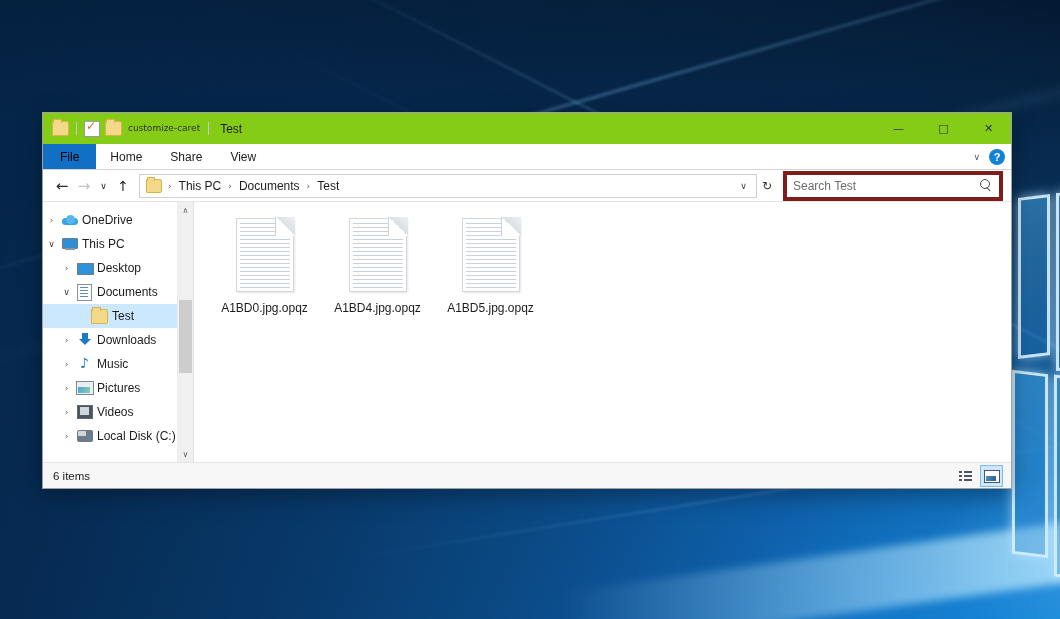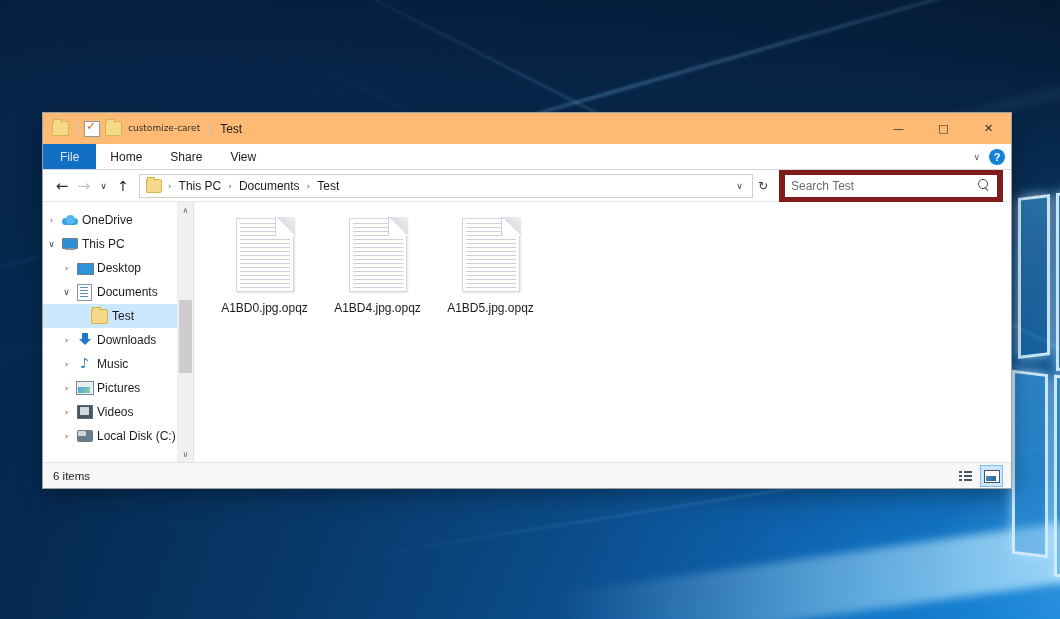--- a/index.html
+++ b/index.html
@@ -75,21 +75,21 @@
     width: 968px; height: 375px;
     background: #ffffff;
     border: 1px solid #a0a0a0;
     box-shadow: 0 6px 22px rgba(0,0,0,0.34);
     display: flex; flex-direction: column;
     overflow: hidden;
   }
 
   
   .titlebar {
-    height: 31px; background: #fdba74;
+    height: 31px; background: #84cc16;
     display: flex; align-items: center;
     position: relative; flex: none; text-align: center;
   }
   .qat { display: flex; align-items: center; gap: 5px; padding-left: 9px; }
   .qat-sep { width: 1px; height: 13px; background: #c8c8c8; margin: 0 2px; }
   .ico-folder-sm {
     width: 15px; height: 13px; position: relative;
     background: #f5d98b; border: 1px solid #d9b44a; border-radius: 1px 2px 2px 1px;
   }
   .ico-folder-sm::before {
@@ -128,21 +128,21 @@
   .ribbon {
     height: 25px; flex: none;
     display: flex; align-items: stretch;
     border-bottom: 1px solid #d6d6d6;
     background: #ffffff; position: relative;
   }
   .rtab {
     display: flex; align-items: center; padding: 0 14px;
     font-size: 12px; color: #1c1c1c;
   }
-  .rtab.file { background: #116fc4; color: #e5e5e5; padding: 8px 17px; }
+  .rtab.file { background: #116fc4; color: #000000; padding: 8px 17px; }
   .ribbon-right {
     position: absolute; right: 6px; top: 0; height: 25px;
     display: flex; align-items: center; gap: 9px;
   }
   .rib-caret { font-size: 9px; color: #555; font-family: "DejaVu Sans", sans-serif; }
   .help-ico {
     width: 16px; height: 16px; border-radius: 50%;
     background: #1382d6; color: #fff; font-size: 11px; font-weight: bold;
     display: flex; align-items: center; justify-content: center;
     font-family: "Liberation Sans", sans-serif;
@@ -189,21 +189,21 @@
   .crumb-caret {
     font-size: 9px; color: #444; padding: 0 6px;
     font-family: "DejaVu Sans", sans-serif;
   }
   .refresh {
     font-size: 12px; color: #333; padding: 0 5px;
     font-family: "DejaVu Sans", sans-serif;
   }
   .searchbox {
     width: 200px; height: 22px; margin-left: 6px;
-    border: 6px solid #7f1d1d; background: #fff;
+    border: 4px solid #7f1d1d; background: #fff;
     display: flex; align-items: center; padding: 0 6px;
     flex: none;
   }
   .search-ph { flex: 1; font-size: 12px; color: #6d6d6d; }
   .search-ico {
     width: 13px; height: 13px; position: relative; flex: none;
   }
   .search-ico::before {
     content: ""; position: absolute; left: 0; top: 0;
     width: 8px; height: 8px; border: 1.3px solid #4a4a4a; border-radius: 50%;

